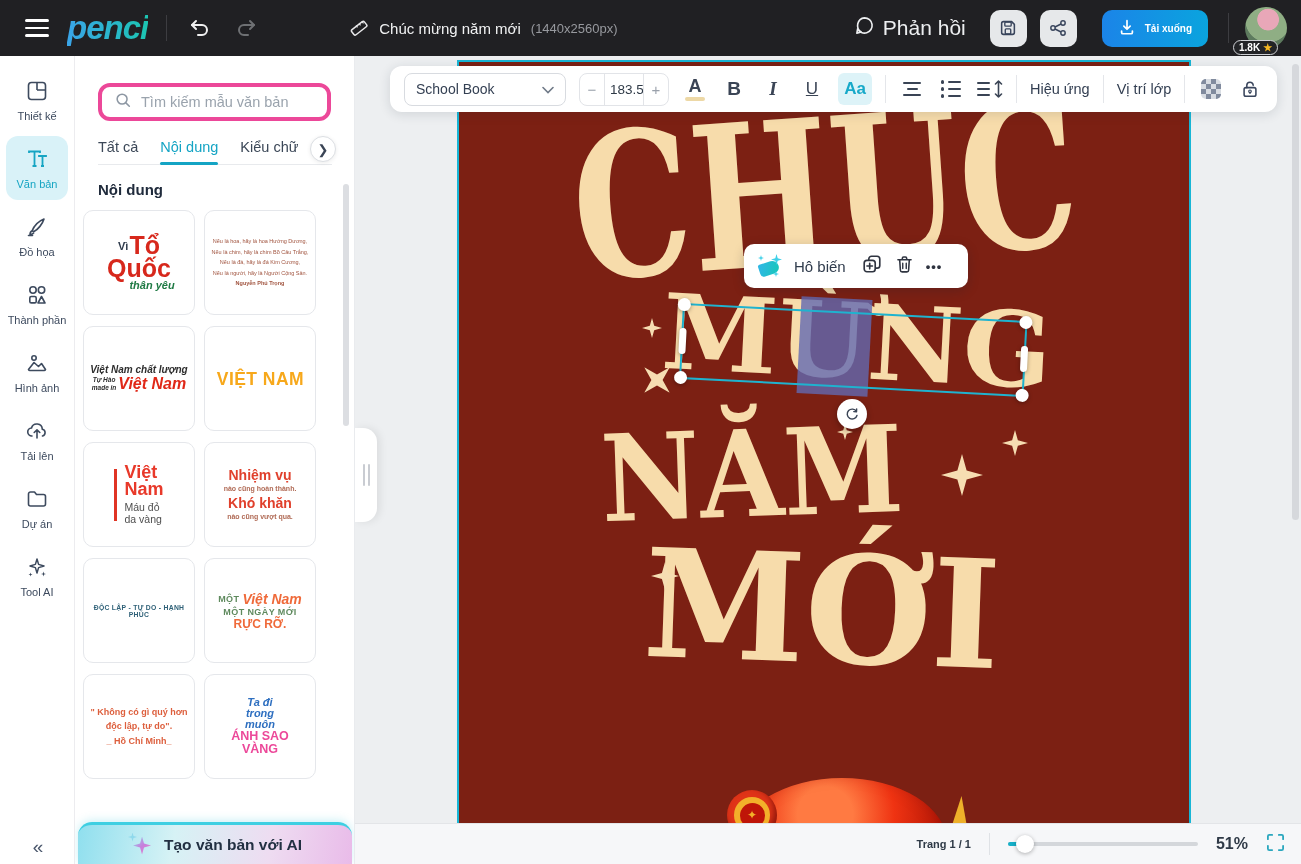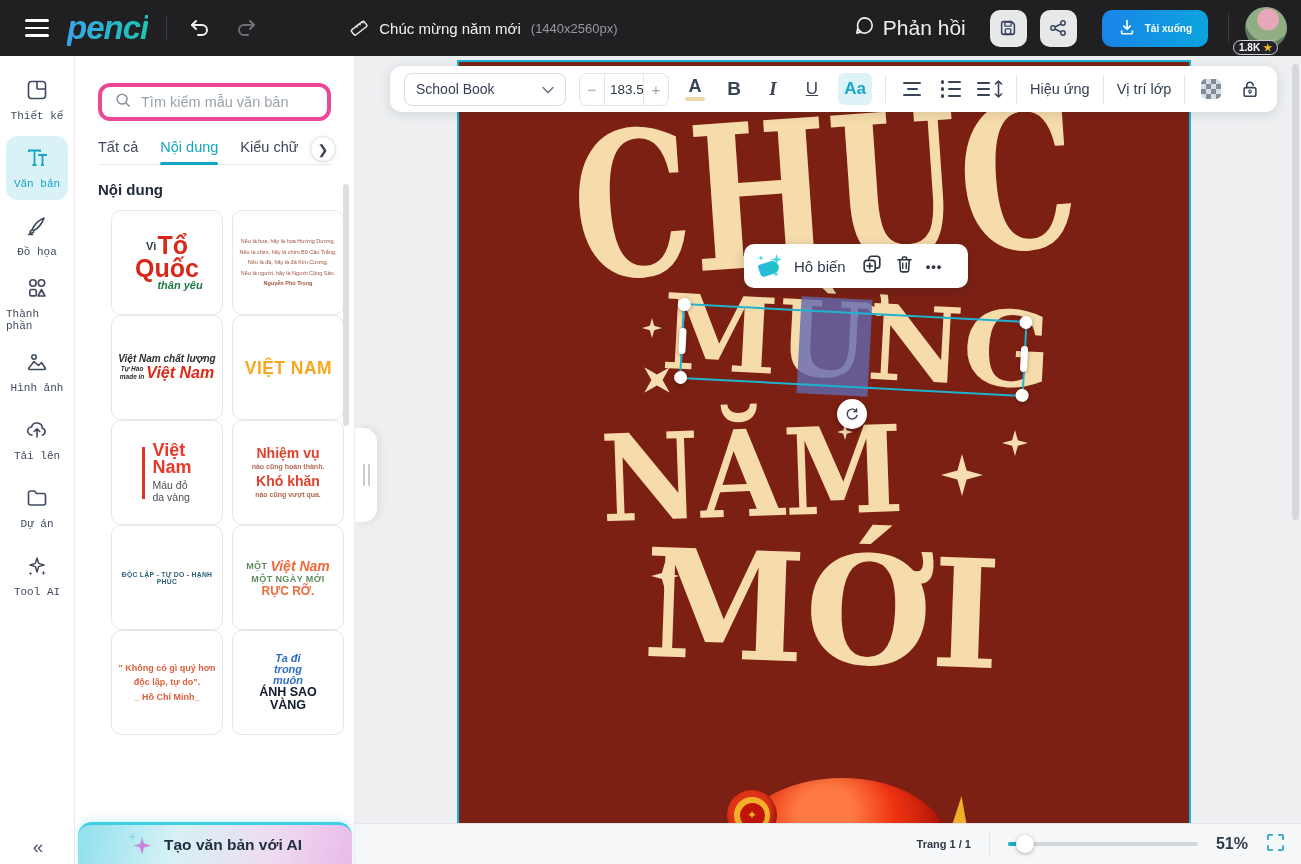--- a/index.html
+++ b/index.html
@@ -21,41 +21,41 @@
   .sq-btn { width:37px; height:37px; border-radius:10px; background:#e6e8ea; display:flex; align-items:center; justify-content:center; margin-right:13px; cursor:pointer; }
   .download-btn { height:37px; padding:0 16px; border-radius:10px; background:linear-gradient(90deg,#1b84e8,#0aa4de); display:flex; align-items:center; gap:9px; color:#fff; font-size:10px; font-weight:700; cursor:pointer; margin-left:12px; }
   .tb-div2 { width:1px; height:30px; background:#3d3d41; margin:0 16px 0 20px; }
   .avatar-wrap { position:relative; width:42px; height:42px; }
   .avatar { width:42px; height:42px; border-radius:50%; background:radial-gradient(circle at 55% 30%,#e8a7b8 0 28%,#8fae84 30% 60%,#5d7a5e 62%); overflow:hidden; cursor:pointer; }
   .badge { position:absolute; left:-12px; bottom:-6px; background:#232427; border:1.5px solid #cfd1d5; border-radius:9px; color:#fff; font-size:10px; font-weight:600; padding:1px 5px; display:flex; align-items:center; gap:3px; white-space:nowrap; }
   .badge .star { color:#f5b723; font-size:10px; }
 
   
   .rail { position:absolute; left:0; top:56px; width:75px; height:808px; background:#fff; border-right:1px solid #ececef; display:flex; flex-direction:column; align-items:center; padding-top:12px; z-index:20; }
-  .rail-item { width:62px; height:64px; border-radius:12px; display:flex; flex-direction:column; align-items:center; justify-content:center; gap:3px; margin-bottom:4px; cursor:pointer;font-family:Liberation Mono, monospace; }
+  .rail-item { width:62px; height:64px; border-radius:12px; display:flex; flex-direction:column; align-items:center; justify-content:center; gap:3px; margin-bottom:4px; cursor:pointer; }
   .rail-item .lbl { font-size:11px; color:#3d4a5e; }
   .rail-item svg { stroke:#3d4a5e; }
   .rail-item.active { background:#d9f2f8; }
   .rail-item.active .lbl { color:#16a5c3; }
   .rail-item.active svg { stroke:#16a5c3; }
   .collapse-btn { position:absolute; bottom:6px; left:50%; transform:translateX(-50%); font-size:19px; color:#49566b; cursor:pointer; letter-spacing:-2px; }
 
   
   .panel { position:absolute; left:75px; top:56px; width:280px; height:808px; background:#fff; border-right:1px solid #e9ebee; z-index:19; overflow:hidden; }
   .search-box { margin:27px 23px 0 23px; height:38px; border:4px solid #ec4899; border-radius:12px; display:flex; align-items:center; padding:0 12px; gap:9px; }
   .search-box input { border:none; outline:none; font-size:14.5px; color:#333; width:170px; font-family:"Liberation Sans",sans-serif; }
   .search-box input::placeholder { color:#9aa3ad; }
   .tabs { position:relative; display:flex; gap:22px; margin:18px 0 0 23px; border-bottom:1px solid #e8eaed; padding-bottom:9px; width:234px; }
   .tab { font-size:14.5px; color:#3c4858; cursor:pointer; white-space:nowrap; }
   .tab.active { color:#14a4c4; position:relative; }
   .tab.active::after { content:""; position:absolute; left:0; right:0; bottom:-10px; height:3px; border-radius:2px; background:#14a4c4; }
   .tab.cut { overflow:hidden; width:12px; }
   .tabs-next { position:absolute; right:-4px; top:-3px; width:26px; height:26px; border-radius:50%; background:#fff; border:1px solid #dcdfe3; box-shadow:0 1px 4px rgba(0,0,0,.08); display:flex; align-items:center; justify-content:center; font-size:13px; color:#3a4455; cursor:pointer; }
   .section-title { margin:16px 0 12px 23px; font-size:15px; font-weight:700; color:#202b3c; }
-  .cards { display:grid; grid-template-columns:112px 112px; gap:0 9px; margin-left:36px; }
+  .cards { display:grid; grid-template-columns:112px 112px; gap:11px 9px; margin-left:8px; }
   .tpl-card { width:112px; height:105px; background:#fff; border:1px solid #e5e7eb; border-radius:10px; display:flex; flex-direction:column; align-items:center; justify-content:center; cursor:pointer; overflow:hidden; text-align:center; }
   
   .c1-row { display:flex; align-items:flex-start; }
   .c1-vi { font-size:11px; font-weight:700; color:#2f3b4c; margin-top:6px; margin-right:1px; }
   .c1-big { font-size:25px; font-weight:800; color:#d7281c; line-height:.9; }
   .c1-green { font-size:11px; font-weight:700; color:#1f7a44; margin-left:26px; font-style:italic; }
   
   .c2 div { font-size:5.5px; color:#a1543f; line-height:1.9; }
   .c2 .b { font-weight:700; }
   
@@ -77,21 +77,21 @@
   .c7 { font-size:6.8px; font-weight:800; color:#2e6077; letter-spacing:.3px; }
   
   .c8-row { display:flex; align-items:center; gap:3px; }
   .c8-green { font-size:9px; font-weight:800; color:#5f8a5e; letter-spacing:.4px; }
   .c8-script { font-size:14px; font-weight:700; font-style:italic; color:#ef6a3a; }
   .c8-org { font-size:12px; font-weight:800; color:#ef6a3a; }
   
   .c9 div { font-size:9px; font-weight:700; color:#dd5f3d; line-height:1.6; }
   
   .c10-blue { font-size:11px; font-weight:800; color:#2e6fc0; line-height:1; font-style:italic; }
-  .c10-red { font-size:12.5px; font-weight:800; color:#0f172a; line-height:1.05; }
+  .c10-red { font-size:12.5px; font-weight:800; color:#ec4899; line-height:1.05; }
   .panel-scroll { position:absolute; right:5px; top:128px; width:6px; height:242px; border-radius:3px; background:#dcdee2; }
   .ai-btn { position:absolute; left:3px; bottom:0; width:274px; height:42px; border-radius:14px 14px 0 0; border-top:3px solid #3ecfe2;
             background:linear-gradient(100deg,#8fdfee 0%,#d6f2f5 35%,#eedcf1 70%,#e9bbe9 100%); display:flex; align-items:center; justify-content:center; gap:12px; cursor:pointer; box-shadow:0 -2px 8px rgba(64,200,220,.25); }
   .ai-btn .txt { font-size:15.5px; font-weight:600; color:#223042; }
   .ai-spark { position:relative; width:24px; height:24px; }
   .ai-spark .s1 { position:absolute; left:5px; top:4px; width:18px; height:18px; background:linear-gradient(135deg,#8fd9ec,#c77fdd,#ec86c4); clip-path:polygon(50% 0%,61% 39%,100% 50%,61% 61%,50% 100%,39% 61%,0% 50%,39% 39%); }
   .ai-spark .s2 { position:absolute; left:0; top:0; width:9px; height:9px; background:#8fd9ec; clip-path:polygon(50% 0%,61% 39%,100% 50%,61% 61%,50% 100%,39% 61%,0% 50%,39% 39%); }
 
   
   .panel-handle { position:absolute; left:355px; top:428px; width:22px; height:94px; background:#fff; border-radius:0 14px 14px 0; box-shadow:3px 0 8px rgba(0,0,0,.08); z-index:18; display:flex; align-items:center; justify-content:center; gap:3px; cursor:pointer; }

